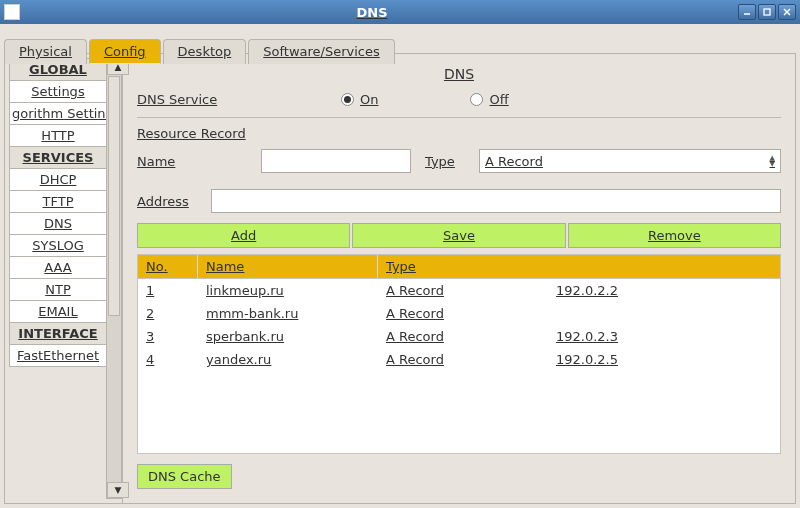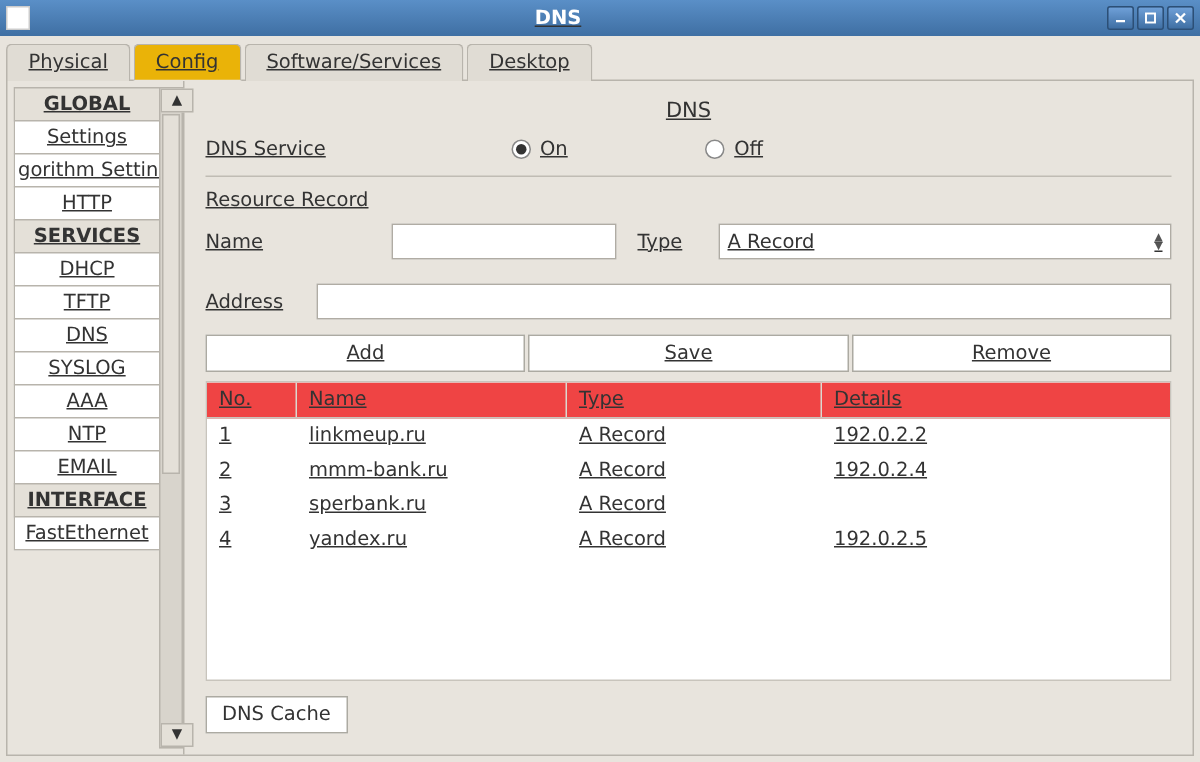--- a/index.html
+++ b/index.html
@@ -62,21 +62,21 @@
   }
   .tab {
     padding: 4px 14px;
     border: 1px solid #b8b4ac;
     border-bottom: none;
     background: #e0dcd4;
     border-radius: 4px 4px 0 0;
     margin-right: 2px;
     cursor: pointer;
     position: relative;
-    top: 1px;
+    top: 11px;
   }
   .tab.active {
     background: #eab308;
     border-bottom: 1px solid #e8e4dd;
     z-index: 2;
   }
   .body {
     flex: 1;
     border: 1px solid #b8b4ac;
     margin: 0 4px 4px 4px;
@@ -192,21 +192,21 @@
     display: flex;
     align-items: center;
     justify-content: space-between;
     cursor: pointer;
   }
   .select .arrows {
     display: flex; flex-direction: column;
     font-size: 7px; line-height: 6px; color: #555;
   }
   .btn {
-    background: #ffffff;
+    background: #bef264;
     border: 1px solid #acaaa2;
     padding: 4px 10px;
     cursor: pointer;
     text-align: center;
   }
   .button-row {
     display: flex;
     gap: 2px;
     margin-top: 4px;
   }
@@ -217,21 +217,21 @@
     border: 1px solid #c8c4bc;
     background: #fff;
     flex: 1;
     min-height: 140px;
     overflow: auto;
   }
   .thead, .trow {
     display: flex;
   }
   .thead {
-    background: #ef4444;
+    background: #eab308;
     border-bottom: 1px solid #c8c4bc;
   }
   .th, .td {
     padding: 4px 8px;
     text-align: left;
     border-right: 1px solid #dcd8d0;
     overflow: hidden;
     white-space: nowrap;
   }
   .th { font-weight: normal; }
@@ -270,22 +270,22 @@
             <line x1="2" y1="2" x2="8" y2="8" stroke="#fff" stroke-width="1.5"></line>
             <line x1="8" y1="2" x2="2" y2="8" stroke="#fff" stroke-width="1.5"></line>
           </svg>
       </div>
     </div>
   </div>
 
   <div class="tabs">
     <div class="tab">Physical</div>
     <div class="tab active">Config</div>
+    <div class="tab">Desktop</div>
     <div class="tab">Software/Services</div>
-    <div class="tab">Desktop</div>
   </div>
 
   <div class="body">
 
     <div class="sidebar">
       <div class="sidebar-scroll">
         <div class="sidebar-item heading">GLOBAL</div>
         <div class="sidebar-item">Settings</div>
         <div class="sidebar-item">gorithm Settings</div>
 
@@ -354,39 +354,38 @@
         <div class="btn">Add</div>
         <div class="btn">Save</div>
         <div class="btn">Remove</div>
       </div>
 
       <div class="table">
         <div class="thead">
           <div class="th c-no">No.</div>
           <div class="th c-name">Name</div>
           <div class="th c-type">Type</div>
-          <div class="th c-details">Details</div>
         </div>
         <div id="table-body">
             <div class="trow">
               <div class="td c-no">1</div>
               <div class="td c-name">linkmeup.ru</div>
               <div class="td c-type">A Record</div>
               <div class="td c-details">192.0.2.2</div>
             </div>
             <div class="trow">
               <div class="td c-no">2</div>
               <div class="td c-name">mmm-bank.ru</div>
               <div class="td c-type">A Record</div>
-              <div class="td c-details">192.0.2.4</div>
             </div>
             <div class="trow">
               <div class="td c-no">3</div>
               <div class="td c-name">sperbank.ru</div>
               <div class="td c-type">A Record</div>
+              <div class="td c-details">192.0.2.3</div>
             </div>
             <div class="trow">
               <div class="td c-no">4</div>
               <div class="td c-name">yandex.ru</div>
               <div class="td c-type">A Record</div>
               <div class="td c-details">192.0.2.5</div>
             </div>
           </div>
       </div>
 

